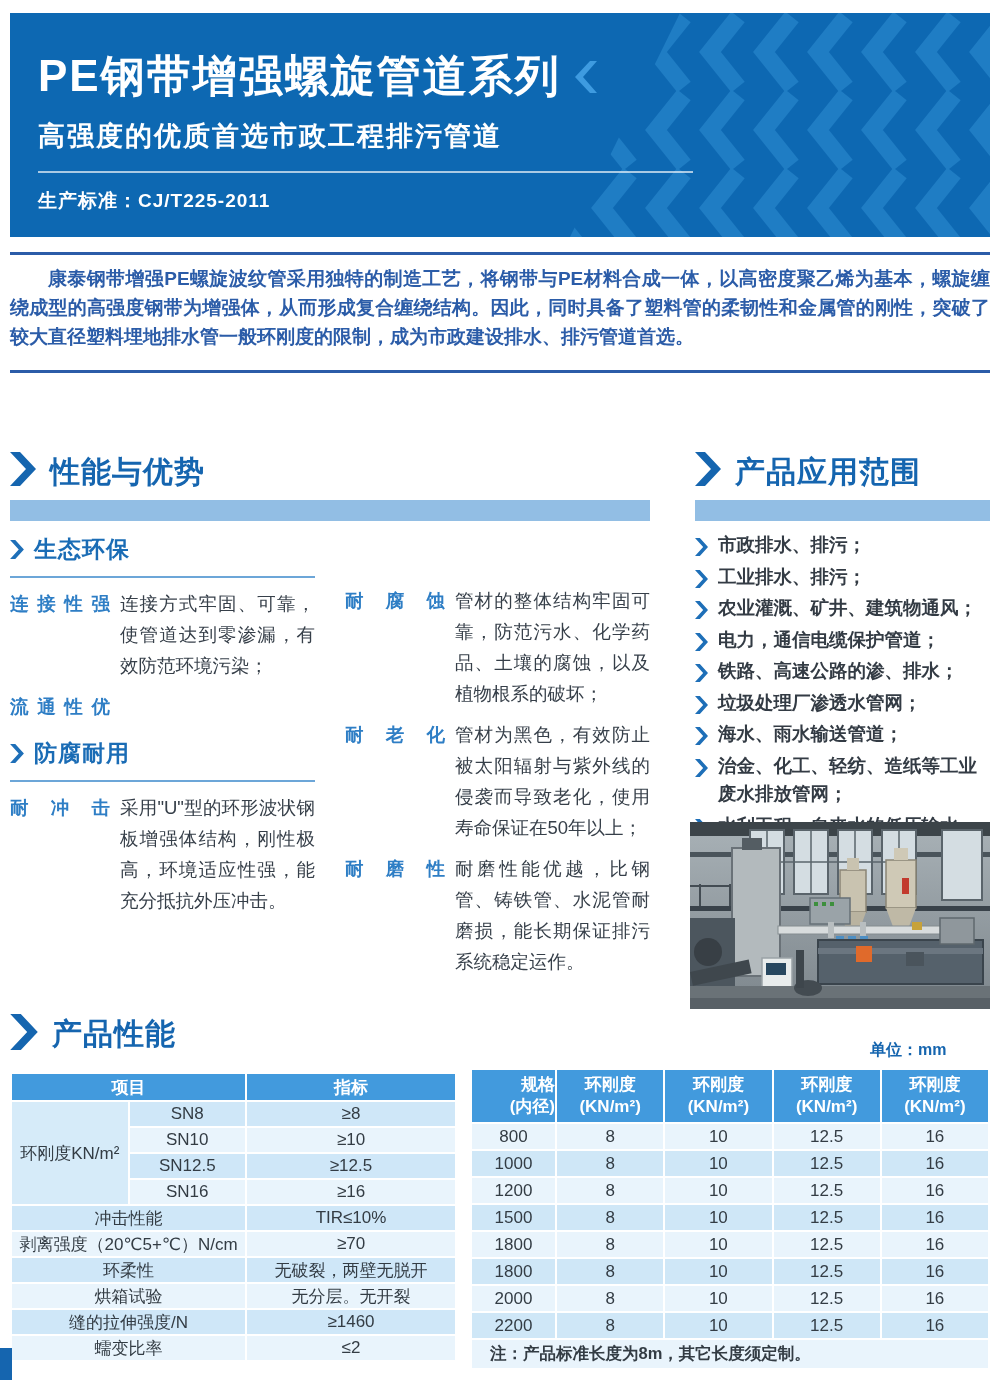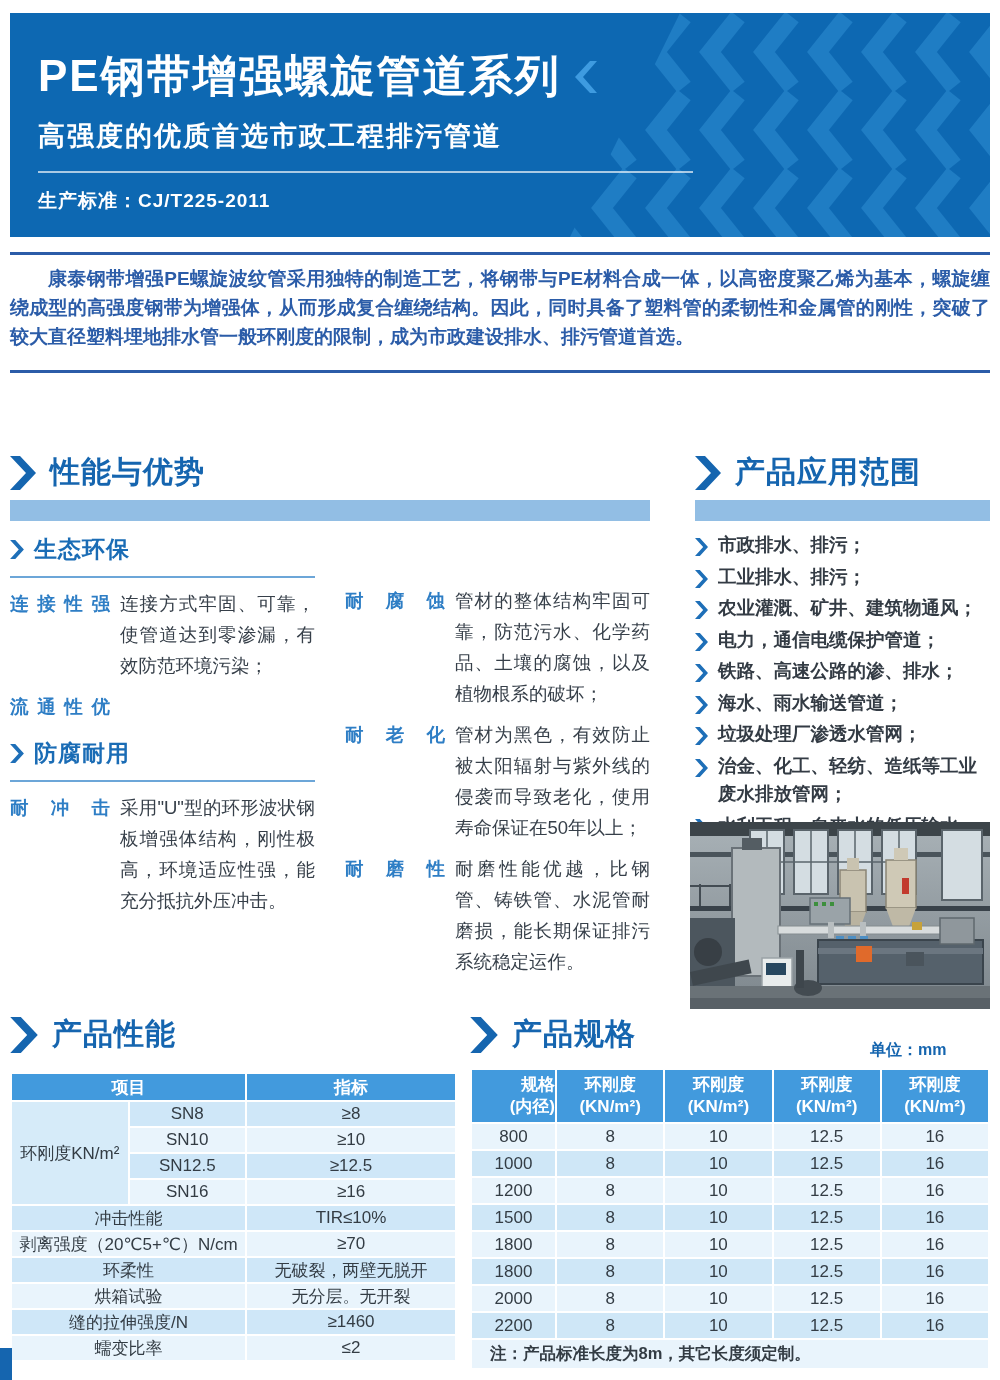--- a/index.html
+++ b/index.html
@@ -19,21 +19,21 @@
   .banner-standard { margin-top:15px; font-size:19px; font-weight:bold; letter-spacing:1px; }
 
   
   .rule { position:absolute; left:10px; width:980px; height:3px; background:#2b5ca8; }
   .rule-top { top:252px; } .rule-bottom { top:370px; }
   .intro { position:absolute; left:10px; top:264px; width:980px;
            color:#2b5ca8; font-size:19px; line-height:29px; font-weight:bold;
            text-align:justify; text-indent:2em; }
 
   
-  .sec-header { position:absolute; display:flex; align-items:center; gap:14px; }
+  .sec-header { position:absolute; display:flex; gap:14px; }
   .sec-title { color:#1565af; font-size:30px; font-weight:bold; letter-spacing:1px; }
   .sec-bar { position:absolute; height:21px; background:#92bee4; }
   .bar-perf { left:10px; top:500px; width:640px; }
   .bar-apps { left:695px; top:500px; width:295px; }
 
   
   .perf-left  { position:absolute; left:10px;  top:534px; width:305px; }
   .perf-right { position:absolute; left:345px; top:585px; width:305px; }
   .sub-heading { display:flex; align-items:center; gap:10px; padding-bottom:11px;
                  border-bottom:2px solid #6ca6d8; margin-bottom:10px; }
@@ -202,27 +202,27 @@
       <li>
         <svg width="13" height="18" viewBox="0 0 16 22">
           <polygon points="0,0 6,0 16,11 6,22 0,22 10,11" fill="#1e6fb8"></polygon>
         </svg>
         <span>铁路、高速公路的渗、排水；</span>
       </li>
       <li>
         <svg width="13" height="18" viewBox="0 0 16 22">
           <polygon points="0,0 6,0 16,11 6,22 0,22 10,11" fill="#1e6fb8"></polygon>
         </svg>
+        <span>垃圾处理厂渗透水管网；</span>
+      </li>
+      <li>
+        <svg width="13" height="18" viewBox="0 0 16 22">
+          <polygon points="0,0 6,0 16,11 6,22 0,22 10,11" fill="#1e6fb8"></polygon>
+        </svg>
         <span>海水、雨水输送管道；</span>
-      </li>
-      <li>
-        <svg width="13" height="18" viewBox="0 0 16 22">
-          <polygon points="0,0 6,0 16,11 6,22 0,22 10,11" fill="#1e6fb8"></polygon>
-        </svg>
-        <span>垃圾处理厂渗透水管网；</span>
       </li>
       <li>
         <svg width="13" height="18" viewBox="0 0 16 22">
           <polygon points="0,0 6,0 16,11 6,22 0,22 10,11" fill="#1e6fb8"></polygon>
         </svg>
         <span>治金、化工、轻纺、造纸等工业废水排放管网；</span>
       </li>
       <li>
         <svg width="13" height="18" viewBox="0 0 16 22">
           <polygon points="0,0 6,0 16,11 6,22 0,22 10,11" fill="#1e6fb8"></polygon>
@@ -355,26 +355,20 @@
           <td colspan="2">缝的拉伸强度/N</td>
           <td>≥1460</td>
         </tr>
         <tr>
           <td colspan="2">蠕变比率</td>
           <td>≤2</td>
         </tr>
       </tbody>
   </table>
 
-  <div class="sec-header tbl-header-spec">
-    <svg width="28" height="36" viewBox="0 0 26 34">
-      <polygon points="0,0 10,0 26,17 10,34 0,34 16,17" fill="#1565af"></polygon>
-    </svg>
-    <span class="sec-title">产品规格</span>
-  </div>
   <div class="unit-label">单位：mm</div>
   <table class="t-spec">
     <thead>
         <tr>
           <th style="width: 85px; text-align: right;">
             <div>规格</div>
             <div>(内径)</div>
           </th>
           <th>
             <div>环刚度</div>

